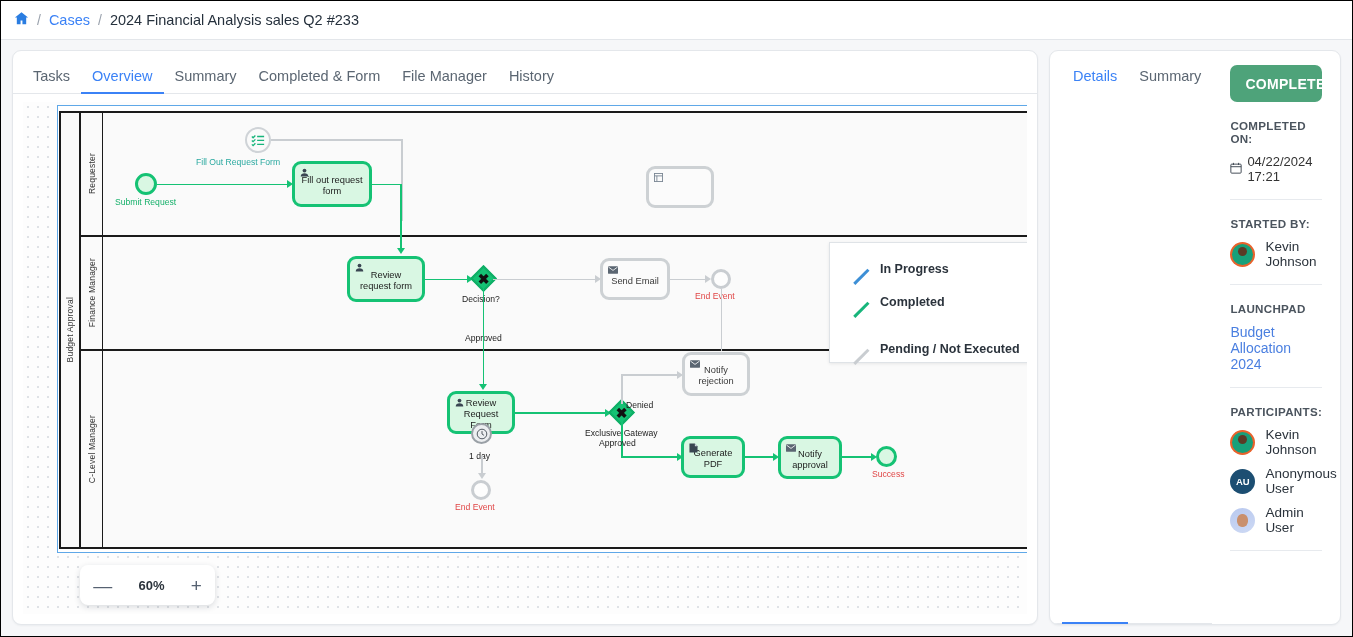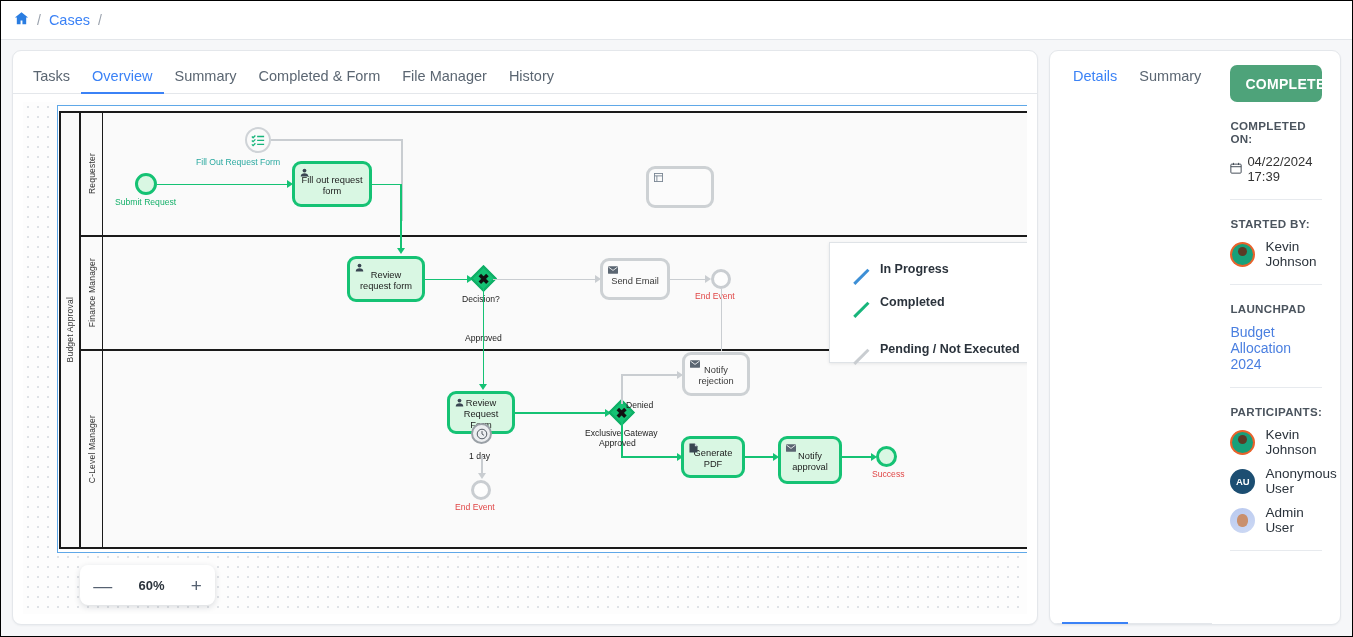--- a/index.html
+++ b/index.html
@@ -287,20 +287,21 @@
 
   <div class="breadcrumb">
     <span class="bc-home">
       <svg width="15" height="15" viewBox="0 0 16 16" fill="#2a7de1">
           <path d="M8 1.2 1 7h2v7h4v-4h2v4h4V7h2z"></path>
         </svg>
     </span>
     <span class="bc-sep">/</span>
     <span class="bc-link">Cases</span>
     <span class="bc-sep">/</span>
+    <span class="bc-current">2024 Financial Analysis sales Q2 #233</span>
   </div>
 
   <div class="page-body">
 
     <div class="card main-card">
 
       <div class="tabs">
         <div class="tab">Tasks</div>
         <div class="tab active">Overview</div>
         <div class="tab">Summary</div>
@@ -478,21 +479,21 @@
                       <path d="M0.5 0.5h6l3 3v7h-9z"></path>
                       <path d="M6.5 0.5v3h3" fill="#cfd6dd"></path>
                     </svg>
                 </span>
                 <span>Generate PDF</span>
               </div>
 
               <div class="flow h" style="left:664px; top:105px; width:30px;"></div>
               <div class="arrow right" style="left:692px; top:101.5px;"></div>
 
-              <div class="node task done" style="left:697px; top:85px; width:64px; height:48px;">
+              <div class="node task done" style="left:697px; top:85px; width:64px; height:43px;">
                 <span class="tico">
                   <svg width="10" height="8" viewBox="0 0 12 9" fill="#5b6672">
                       <rect width="12" height="9" rx="1"></rect>
                       <path d="M0.6 1 6 5 11.4 1" stroke="#fff" stroke-width="1" fill="none"></path>
                     </svg>
                 </span>
                 <span>Notify approval</span>
               </div>
 
               <div class="flow h" style="left:761px; top:105px; width:31px;"></div>
@@ -539,21 +540,21 @@
         <div class="status-banner">COMPLETED</div>
 
         <div class="sec-label">COMPLETED ON:</div>
         <div class="sec-value">
           <span class="cal-icon">
             <svg width="12" height="12" viewBox="0 0 14 14" fill="none" stroke="#3c4450" stroke-width="1.1">
               <rect x="1" y="2.5" width="12" height="10.5" rx="1"></rect>
                 <path d="M1 5.5h12M4 1v2.5M10 1v2.5"></path>
             </svg>
           </span>
-          <span>04/22/2024 17:39</span>
+          <span>04/22/2024 17:21</span>
         </div>
 
         <div class="divider"></div>
 
         <div class="sec-label">STARTED BY:</div>
         <div class="person">
           <span class="avatar av-kevin"></span>
           <span class="person-name">Kevin Johnson</span>
         </div>
 

